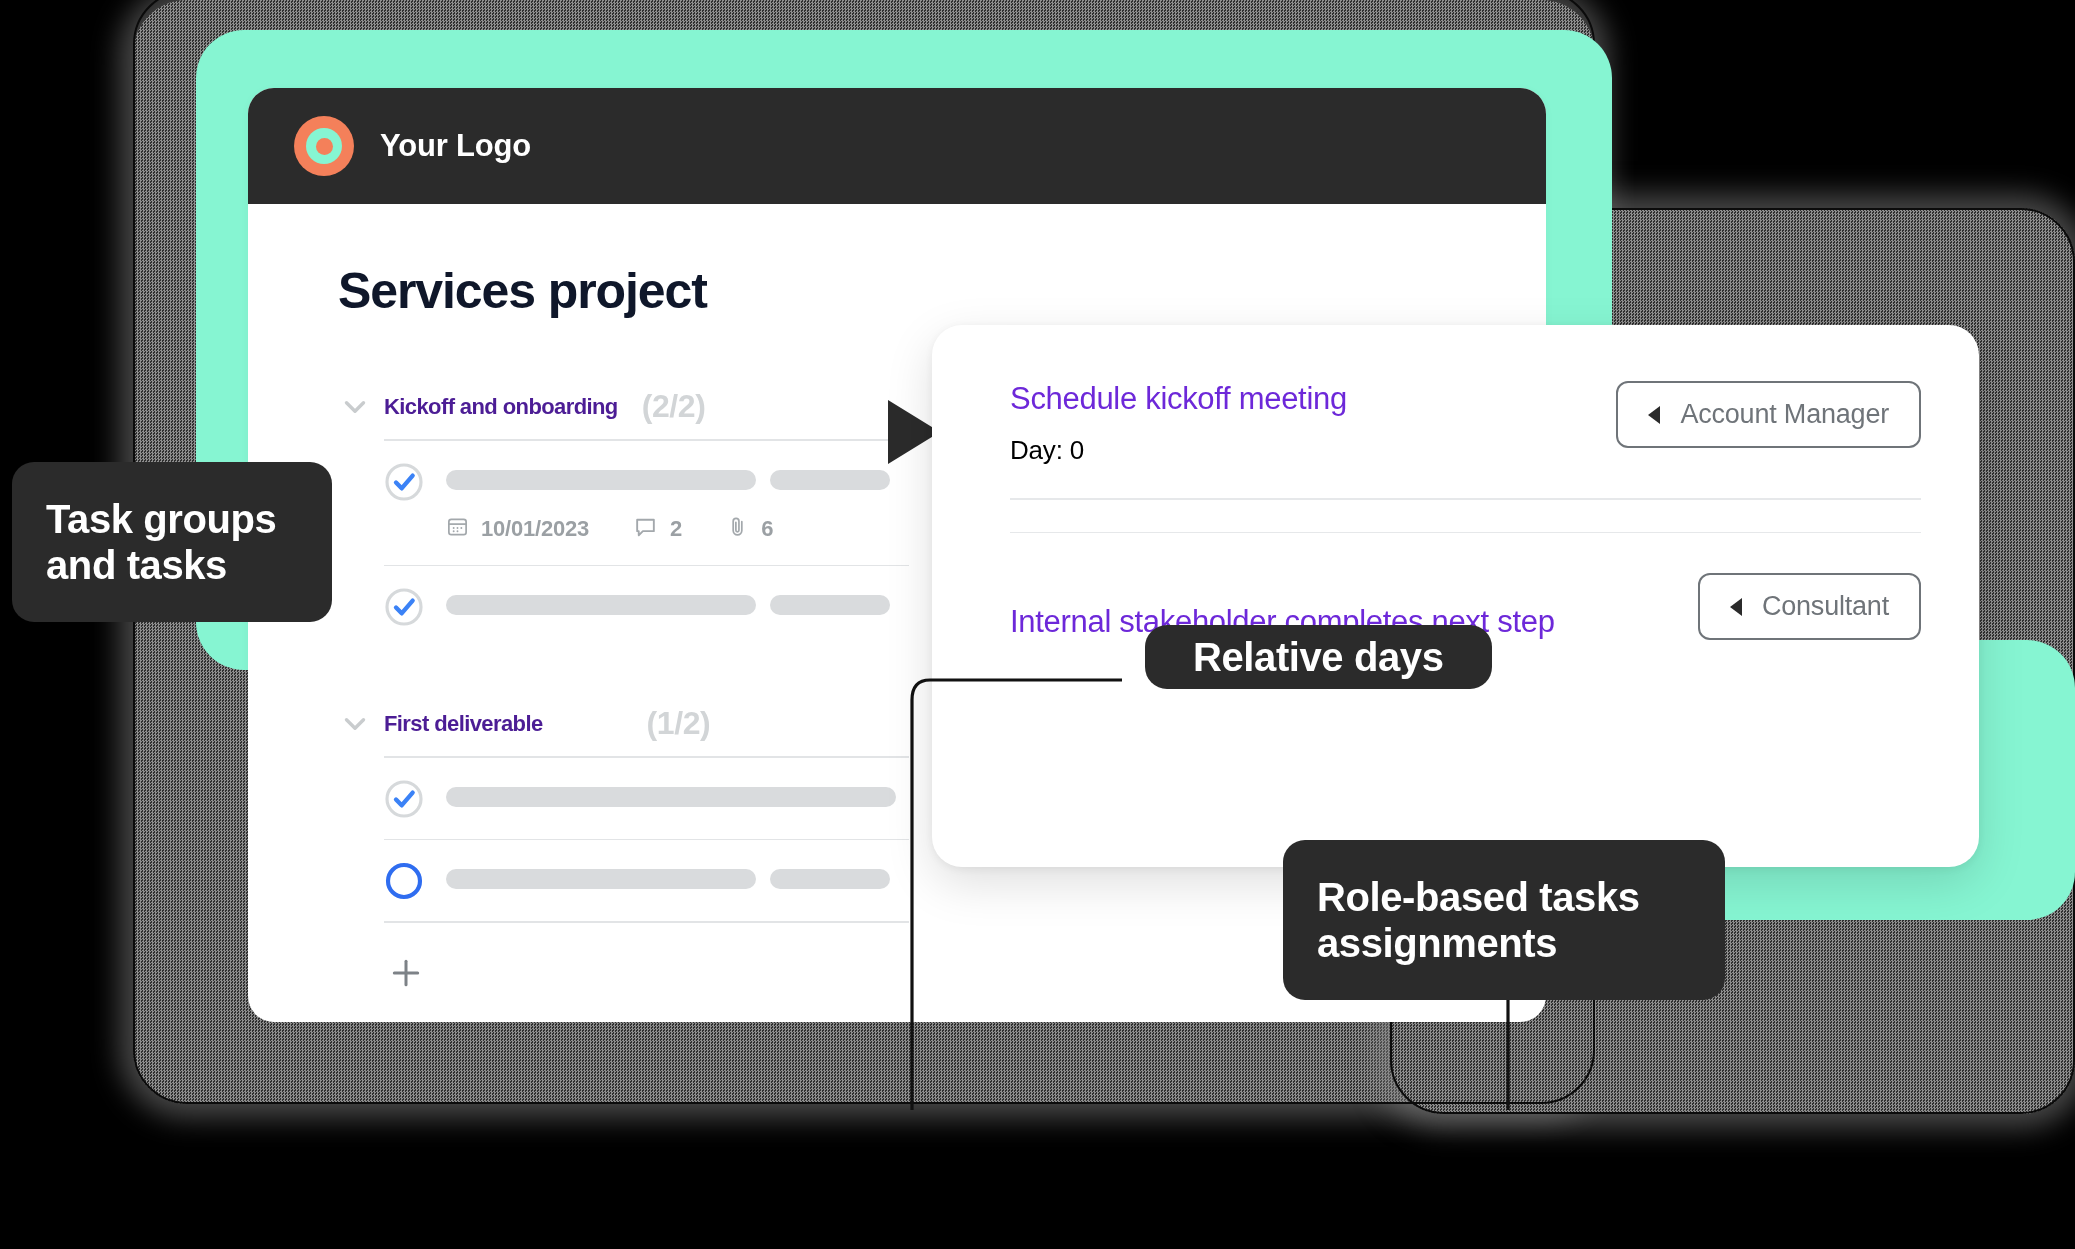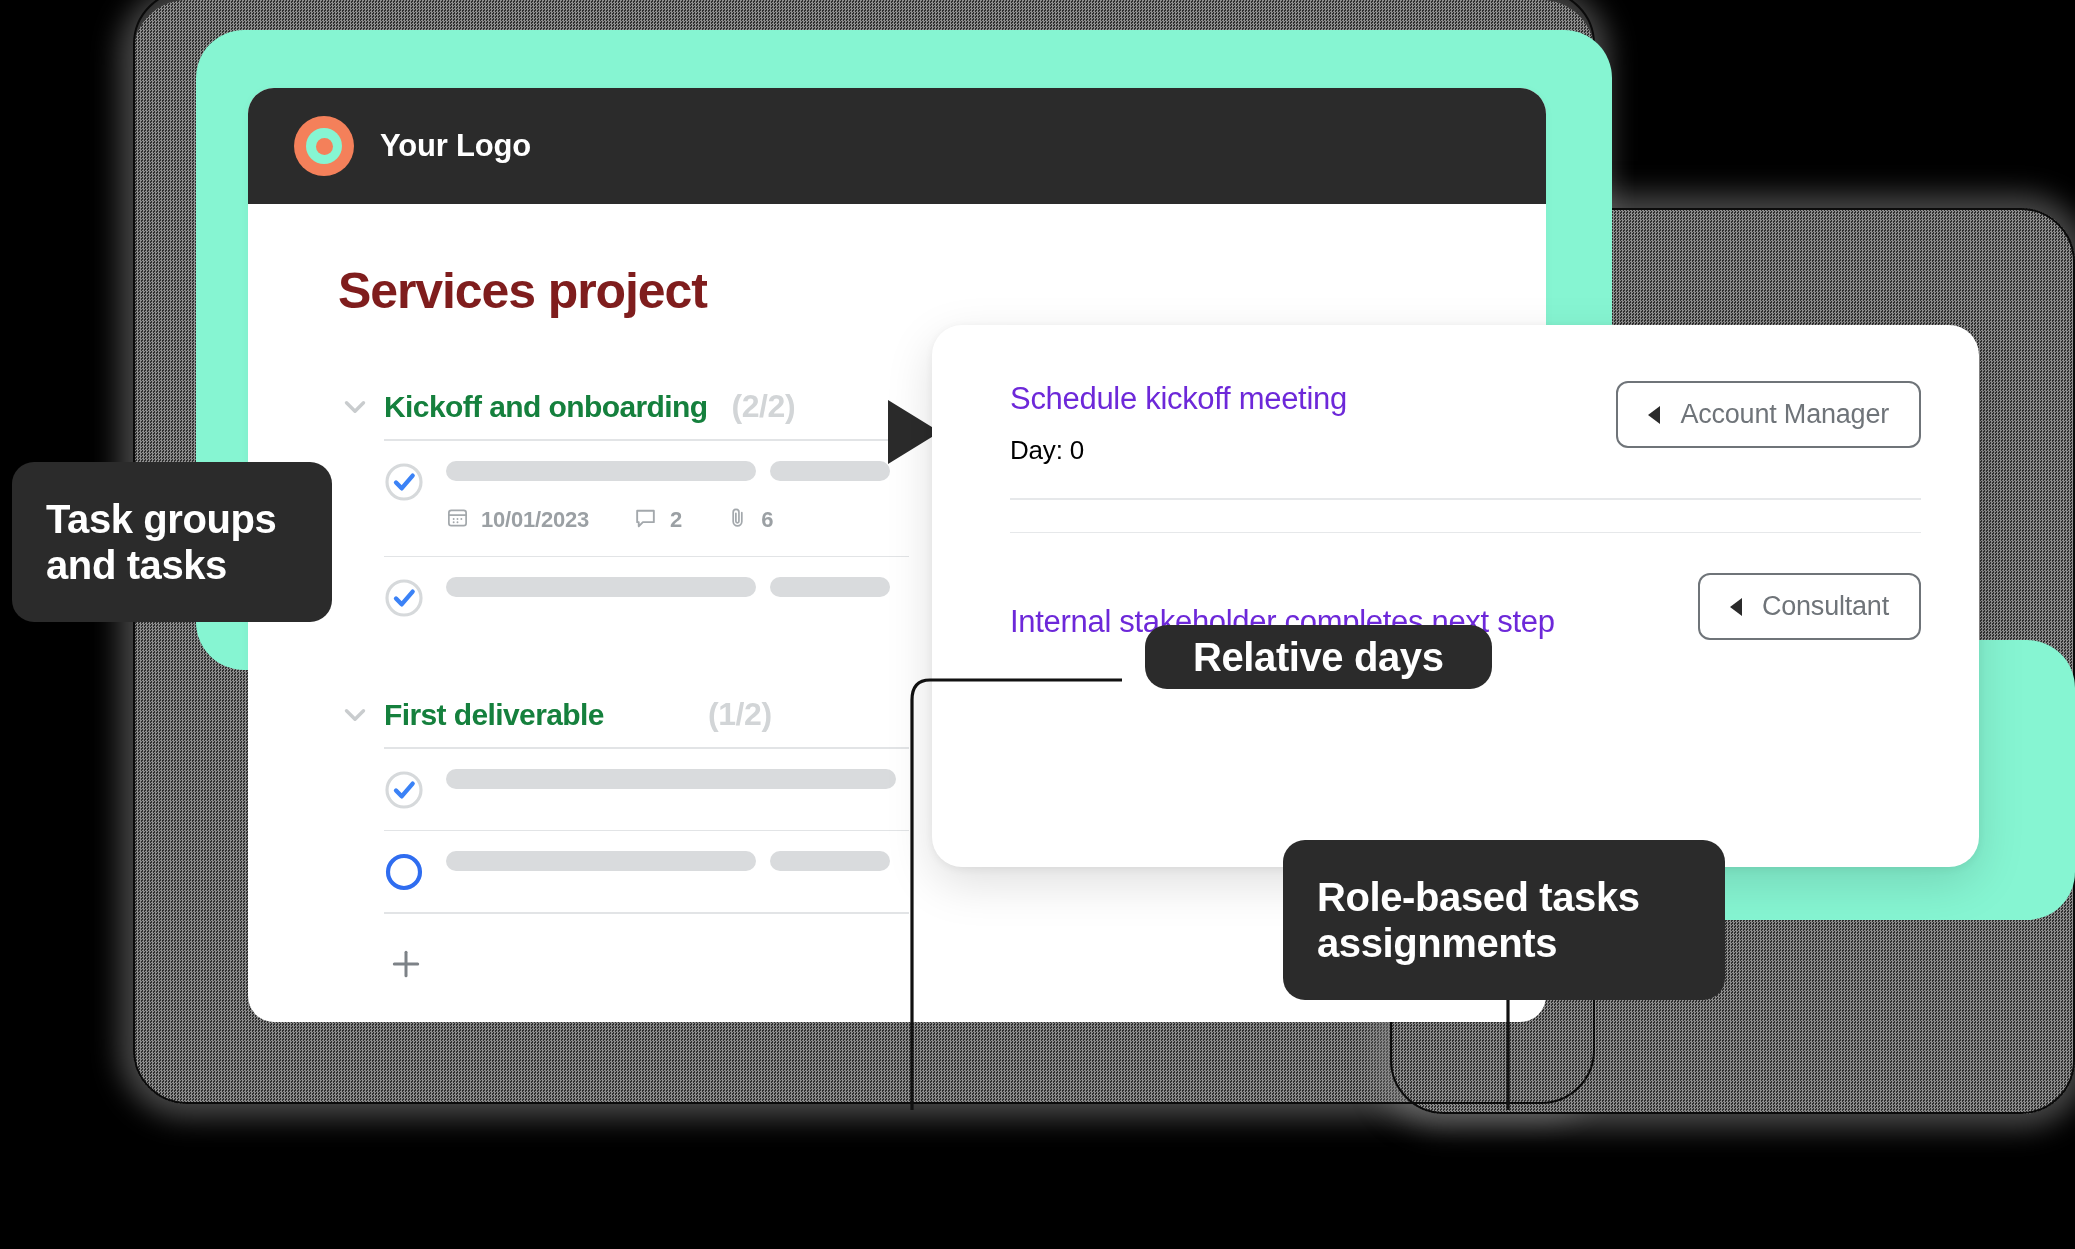--- a/index.html
+++ b/index.html
@@ -56,40 +56,40 @@
     width:36px;height:36px;border-radius:50%;background:#86F5D2;
     display:flex;align-items:center;justify-content:center;
   }
   #logo-mark .dot{width:17px;height:17px;border-radius:50%;background:#F4805A;}
   #logo-text{
     color:#fff;font-size:31px;font-weight:700;margin-left:26px;letter-spacing:-.2px;
   }
 
   #appbody{padding:58px 0 0 90px;box-sizing:border-box;}
   #proj-title{
-    font-size:50px;font-weight:700;color:#7f1d1d;letter-spacing:-1.1px;margin:0 0 68px 0;
+    font-size:50px;font-weight:700;color:#0f172a;letter-spacing:-1.1px;margin:0 0 68px 0;
   }
 
   .group{margin-bottom:10px;}
   .group-head{display:flex;align-items:center;gap:0;}
   .chevron{
     width:46px;flex:none;display:flex;align-items:center;justify-content:flex-start;
     color:#c9ccce;
   }
   .group-title{
-    font-size:30px;font-weight:700;color:#15803d;letter-spacing:-.6px;white-space:nowrap;
+    font-size:22px;font-weight:700;color:#4c1d95;letter-spacing:-.6px;white-space:nowrap;
   }
   .group-count{
     font-size:32px;font-weight:700;color:#d2d5d7;margin-left:24px;letter-spacing:-.4px;
   }
   .group-rule{height:1.5px;background:#e2e4e6;margin:14px 0 0 46px;width:525px;}
 
   .task{display:flex;align-items:flex-start;padding:20px 0 0 46px;}
   .chk{width:40px;height:40px;flex:none;margin-top:1px;}
-  .bars{margin-left:22px;}
+  .bars{margin-left:22px;margin-top:9px;}
   .barrow{display:flex;gap:14px;}
   .bar{height:20px;border-radius:10px;background:#d9dbdd;}
   .meta{display:flex;align-items:center;gap:12px;margin-top:24px;color:#9ba0a4;
         font-size:22px;font-weight:700;letter-spacing:-.2px;}
   .meta .sep{width:20px;}
   .task-rule{height:1.5px;background:#e2e4e6;margin:20px 0 0 46px;width:525px;}
   .plus{margin:30px 0 0 48px;color:#7d8287;}
 
   
   #detail{

